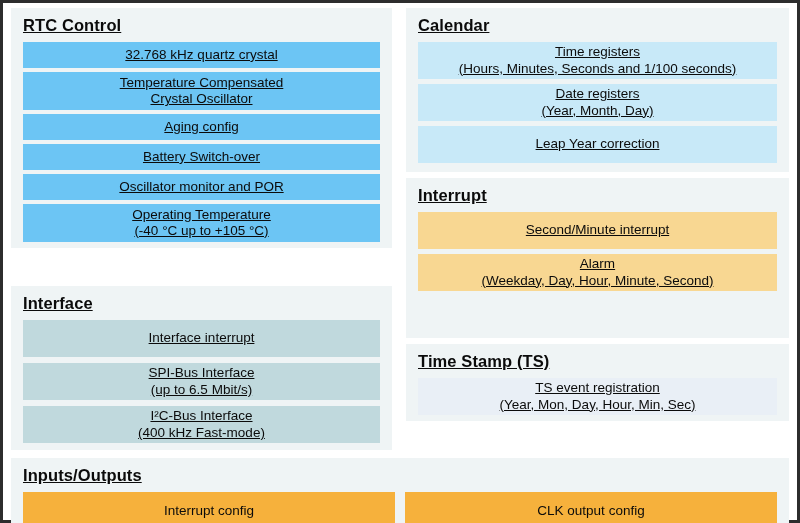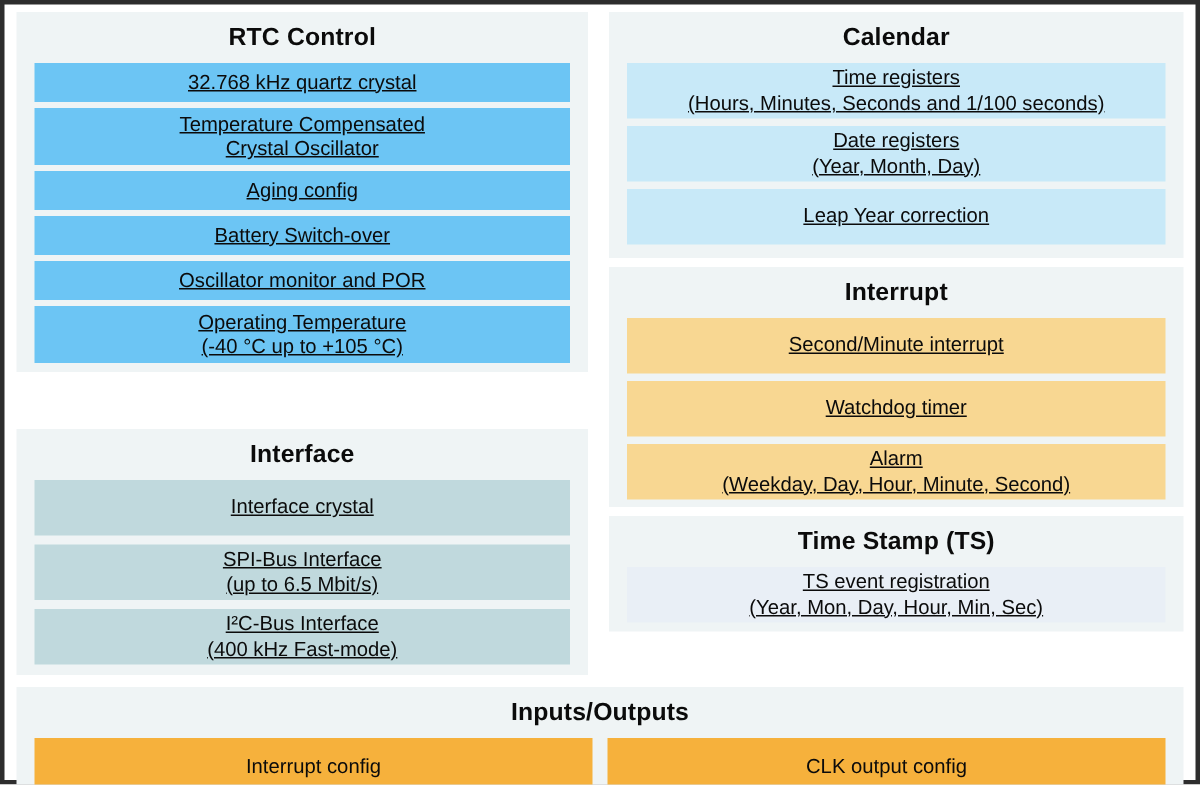--- a/index.html
+++ b/index.html
@@ -15,22 +15,22 @@
   .col{display:flex;flex-direction:column;gap:6px;}
   .col-left{width:381px;flex:none;}
   .col-right{flex:1;}
   .panel{
     background:var(--panel_bg,#eff4f5);
     box-sizing:border-box;
     padding:5px 12px 6px 12px;
     width:100%;
   }
   .panel-title{
-    text-align:center;font-weight:700;font-size:16.5px;
-    margin:3px 0 7px 0;letter-spacing:.1px;
+    font-weight:700;font-size:16.5px;
+    margin:3px 0 7px 0;letter-spacing:.1px;text-decoration:underline;
   }
   .blocks{display:flex;flex-direction:column;text-decoration:underline;}
   .block{
     display:flex;flex-direction:column;justify-content:center;
     text-align:center;font-size:13.5px;line-height:16.5px;
     box-sizing:border-box;padding:2px 4px;
   }
   .block span{display:block;}
   
   .rtc .blocks{gap:4px;}
@@ -84,21 +84,21 @@
             <span>Operating Temperature</span>
             <span>(-40 °C up to +105 °C)</span>
           </div>
         </div>
       </div>
 
       <div class="panel iface">
         <div class="panel-title">Interface</div>
         <div class="blocks">
           <div class="block">
-            <span>Interface crystal</span>
+            <span>Interface interrupt</span>
           </div>
           <div class="block">
             <span>SPI-Bus Interface</span>
             <span>(up to 6.5 Mbit/s)</span>
           </div>
           <div class="block">
             <span>I²C-Bus Interface</span>
             <span>(400 kHz Fast-mode)</span>
           </div>
         </div>
@@ -125,23 +125,20 @@
         </div>
       </div>
 
       <div class="panel intr">
         <div class="panel-title">Interrupt</div>
         <div class="blocks">
           <div class="block">
             <span>Second/Minute interrupt</span>
           </div>
           <div class="block">
-            <span>Watchdog timer</span>
-          </div>
-          <div class="block">
             <span>Alarm</span>
             <span>(Weekday, Day, Hour, Minute, Second)</span>
           </div>
         </div>
       </div>
 
       <div class="panel ts">
         <div class="panel-title">Time Stamp (TS)</div>
         <div class="blocks">
           <div class="block">

